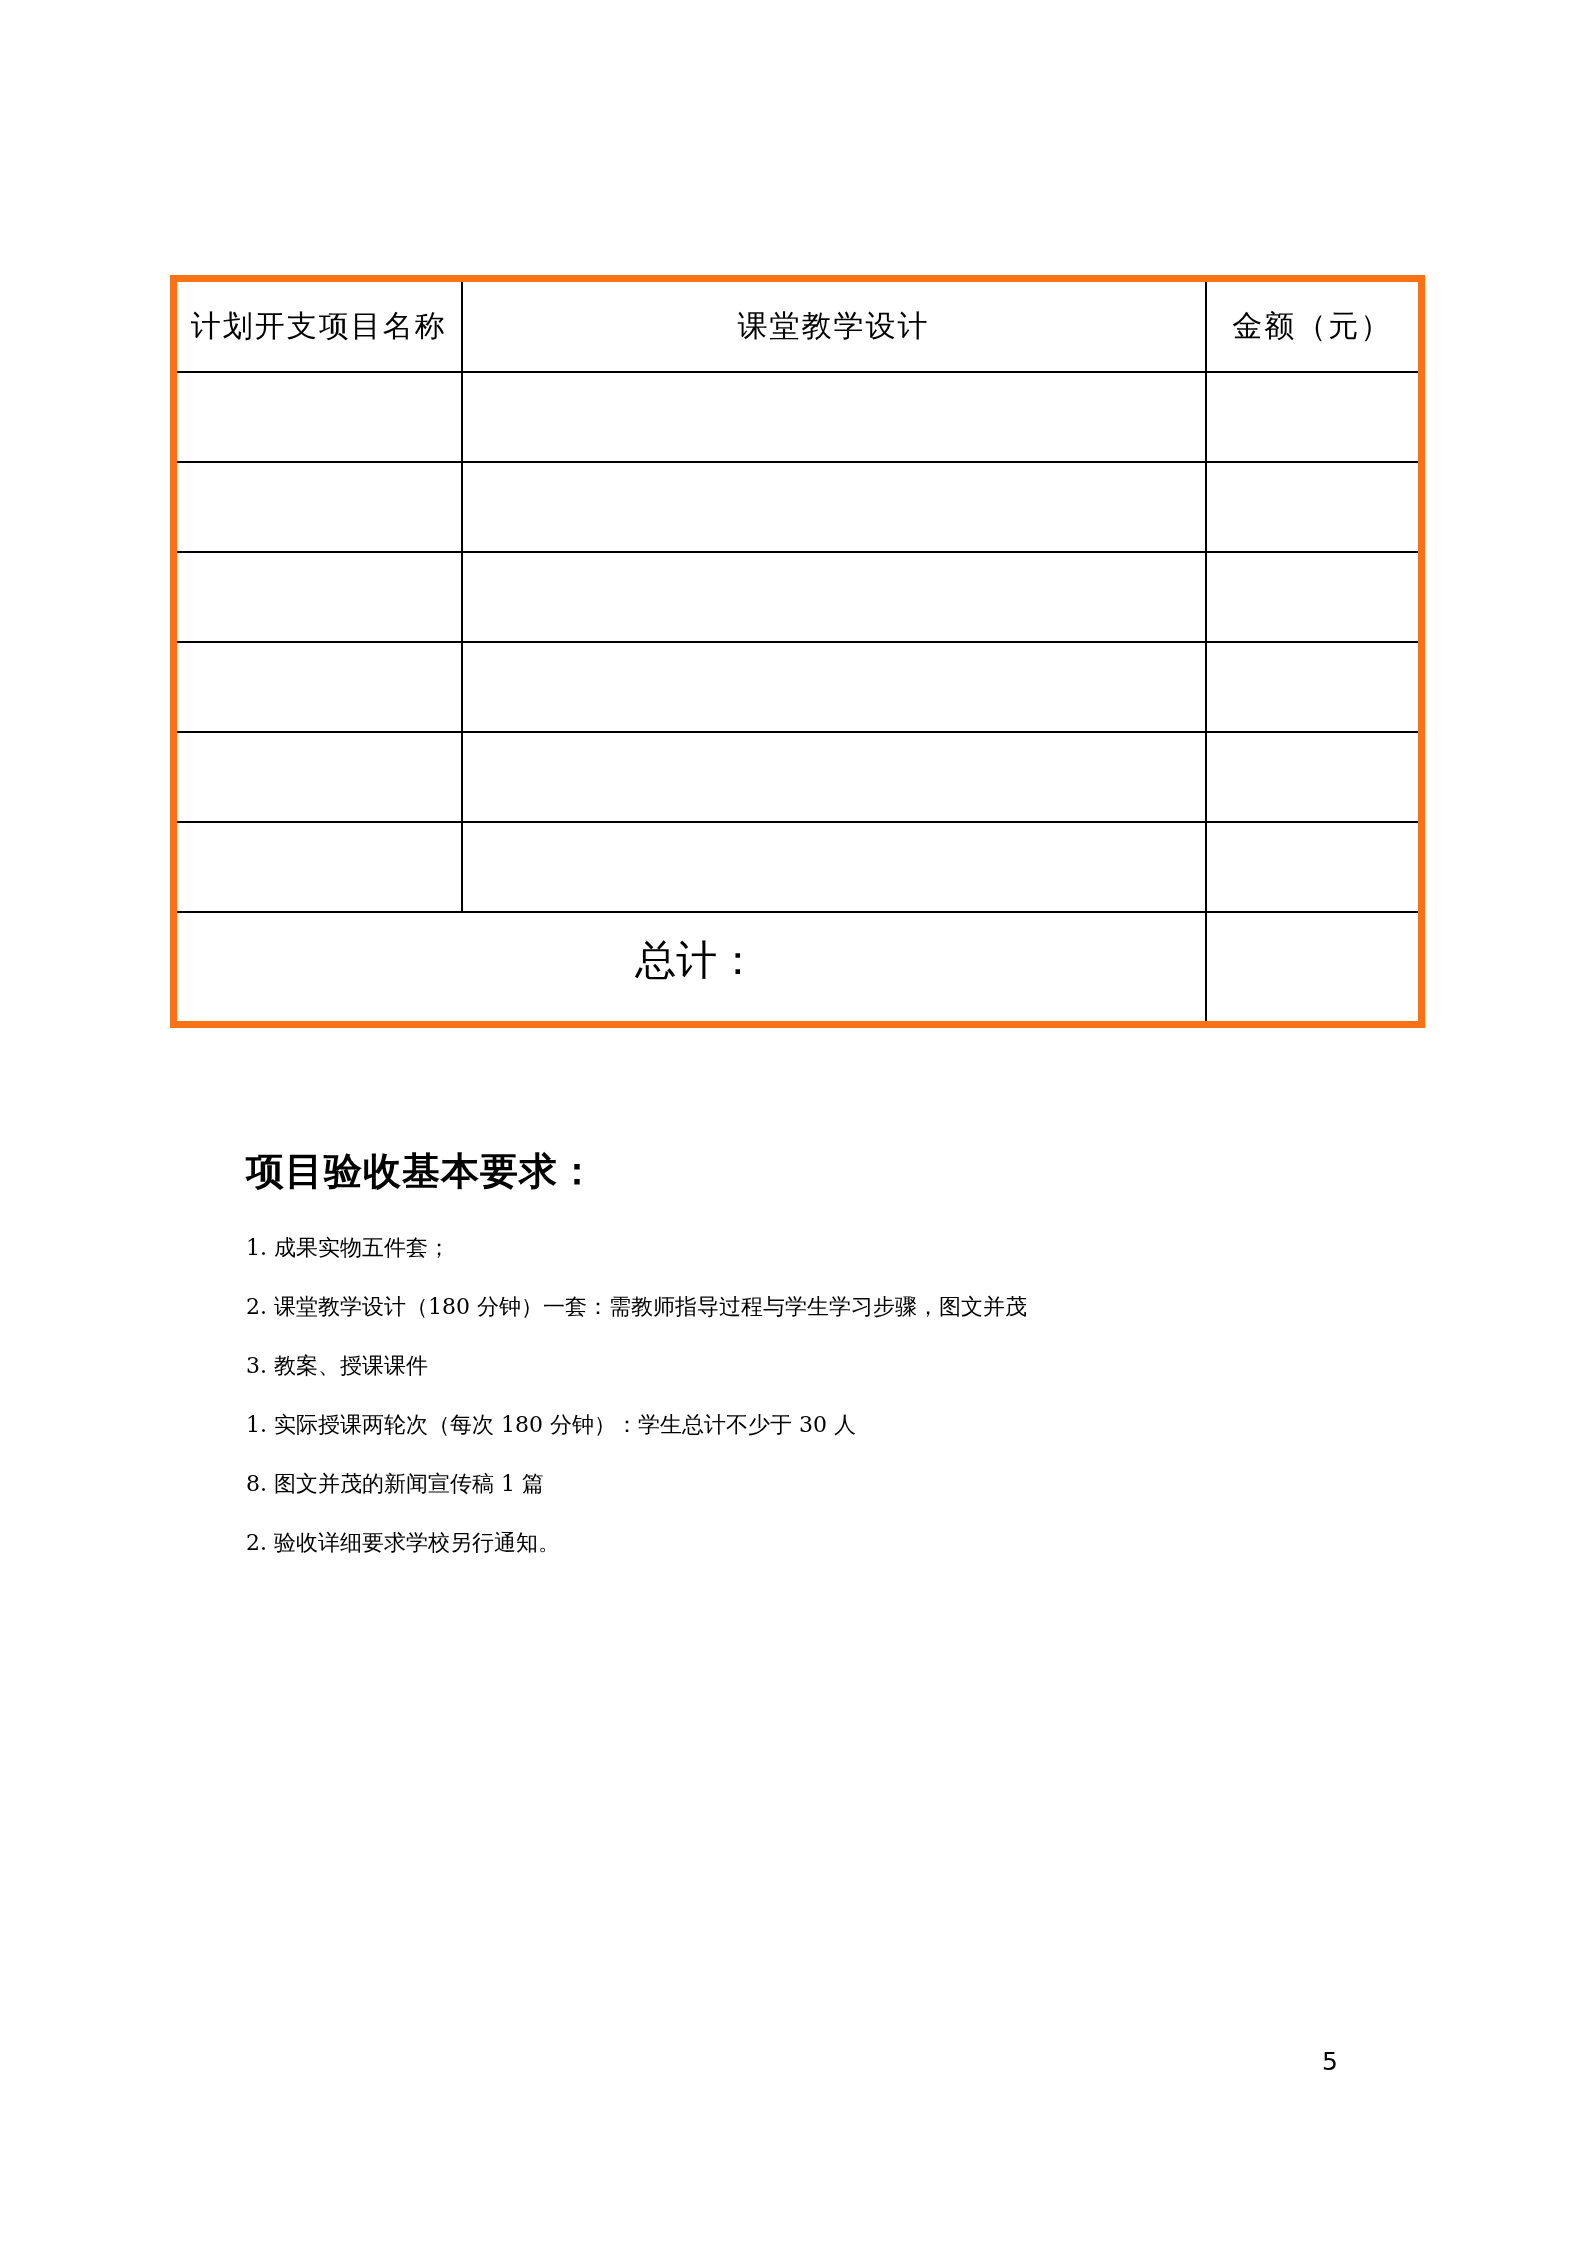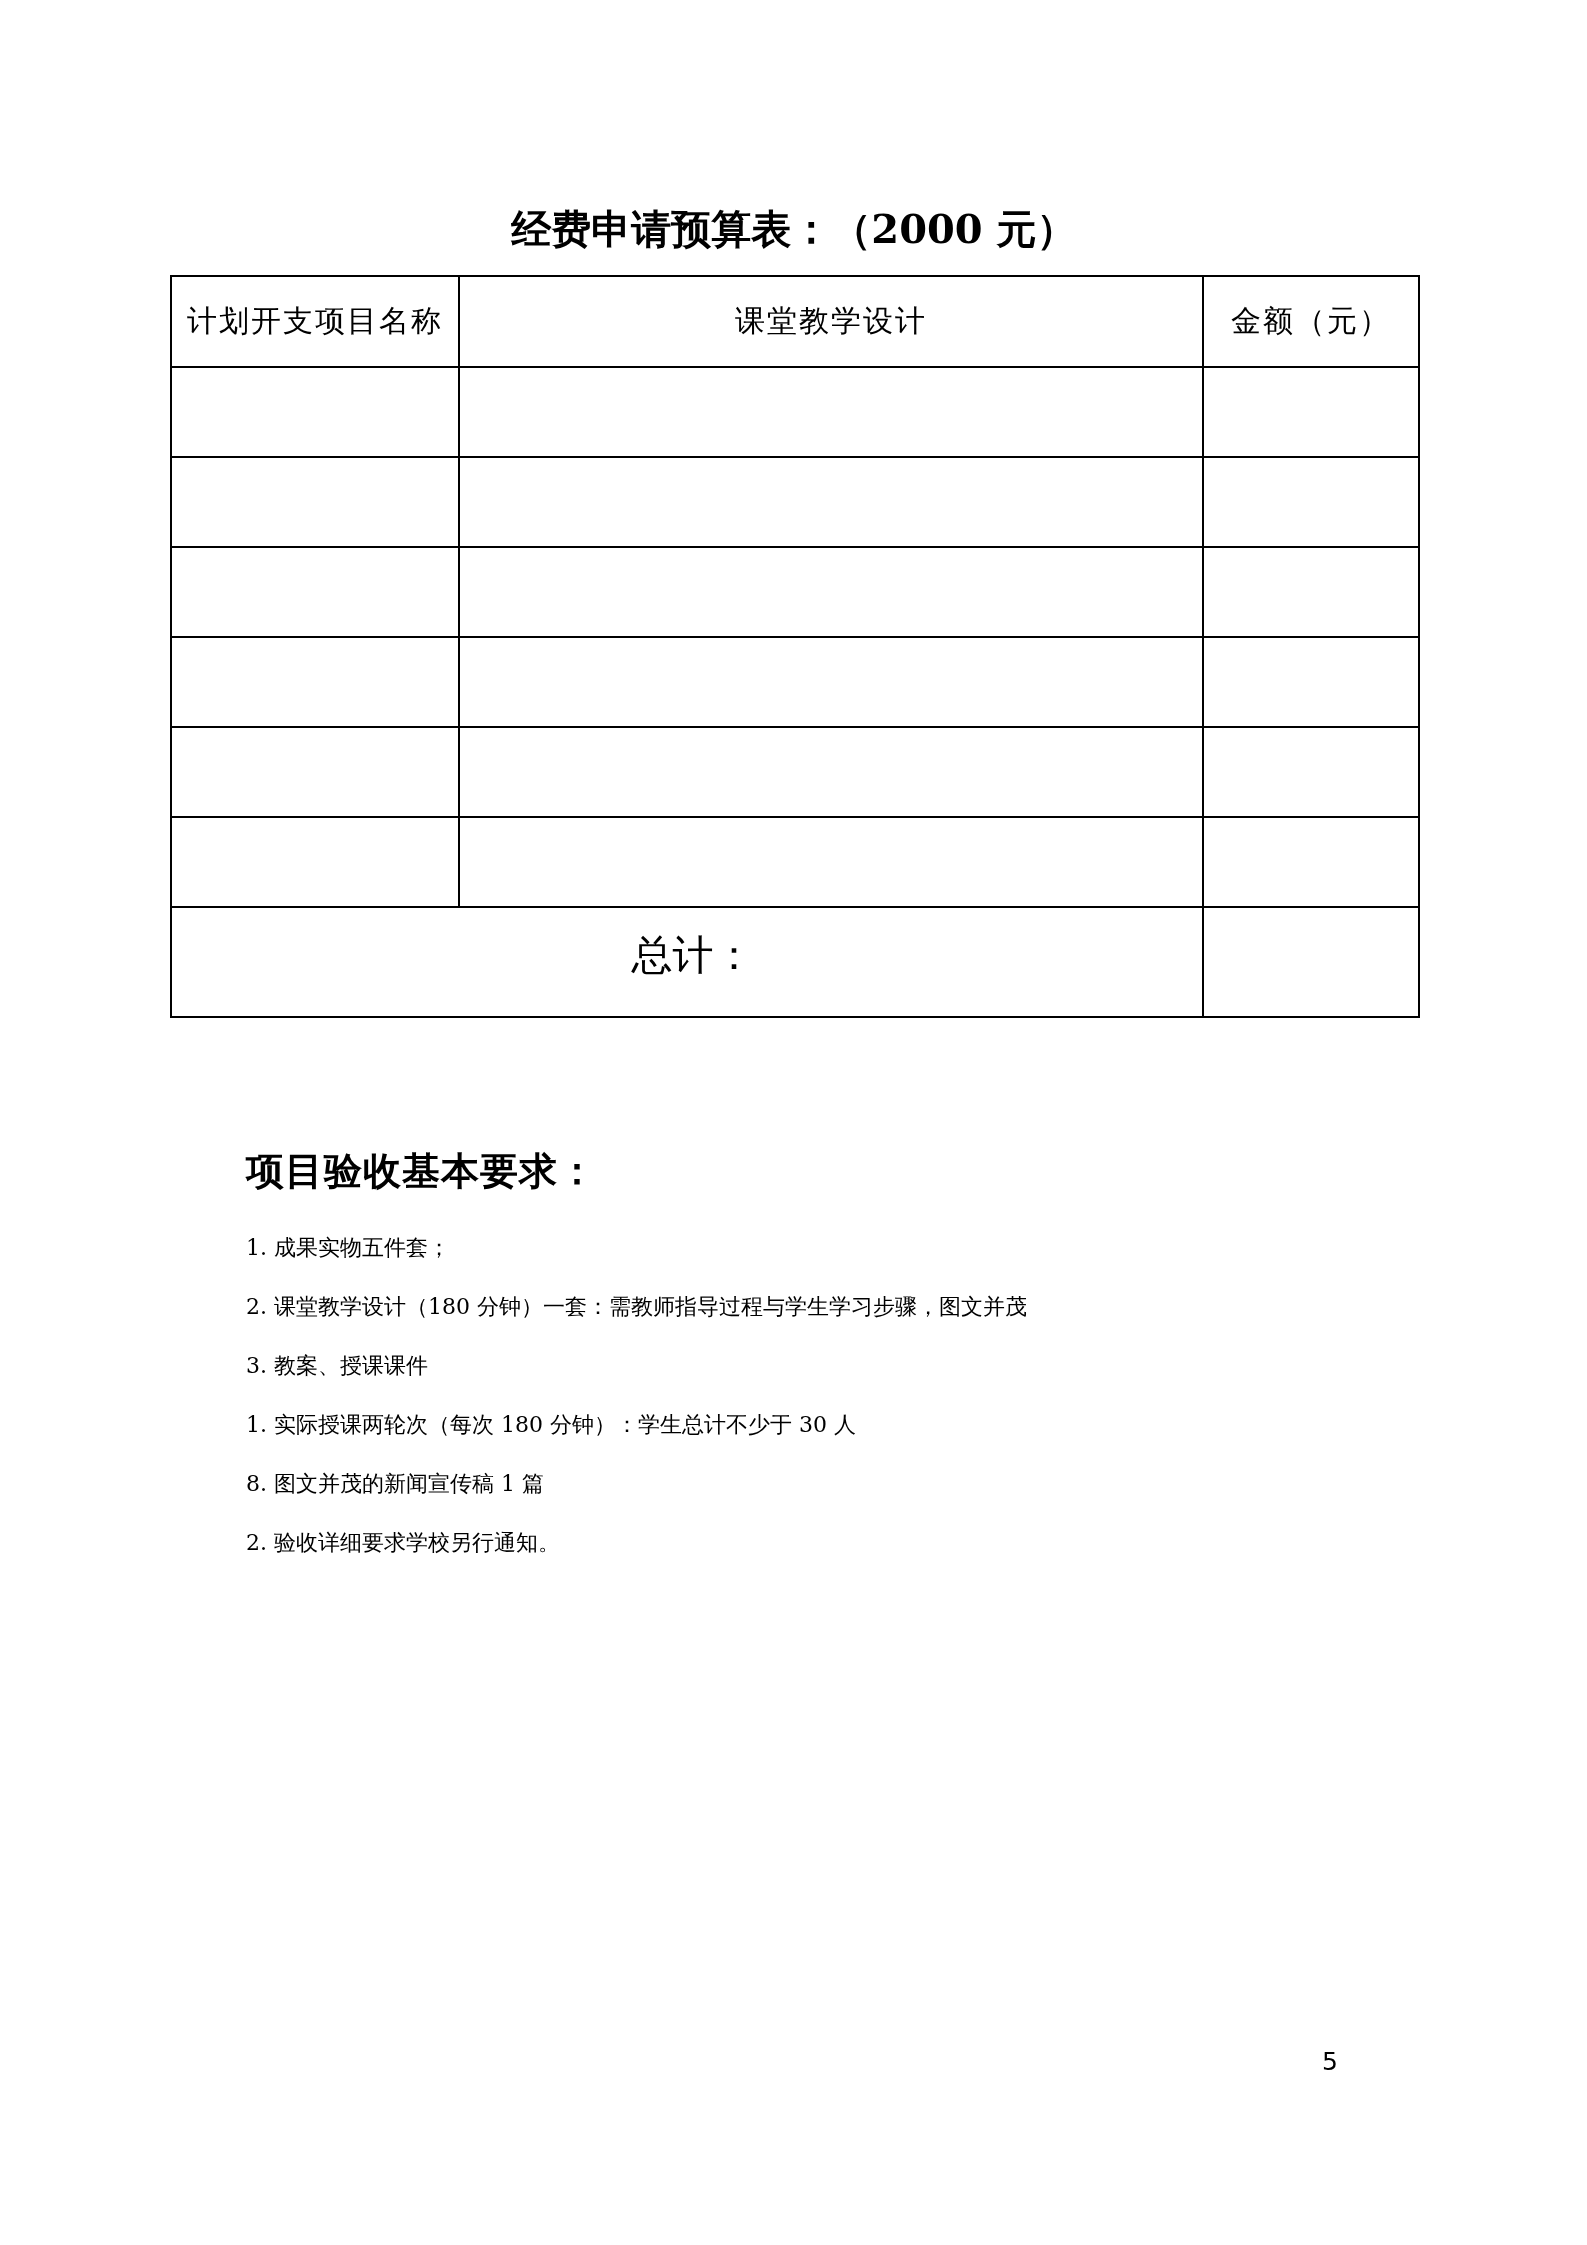--- a/index.html
+++ b/index.html
@@ -26,21 +26,21 @@
     font-weight: bold;
     white-space: nowrap;
   }
   table.budget {
     position: absolute;
     left: 170px;
     top: 275px;
     width: 1248px;
     border-collapse: collapse;
     table-layout: fixed;
-    border: 2px solid #f97316;
+    border: 7px solid #f97316;
   }
   table.budget td {
     border: 2px solid #000000;
     padding: 0;
     font-size: 30px;
     overflow: hidden;
   }
   table.budget col.c1 { width: 288px; }
   table.budget col.c2 { width: 744px; }
   table.budget col.c3 { width: 216px; }
@@ -90,21 +90,20 @@
     font-family: "DejaVu Sans", "Liberation Sans", sans-serif;
     font-size: 25px;
     color: #000000;
   }
 </style>
 </head>
 <body>
 
 <div class="page">
 
-  <div class="doc-title">经费申请预算表：（2000 元）</div>
 
   <table class="budget">
     <colgroup>
         <col class="c1">
         <col class="c2">
         <col class="c3">
       </colgroup>
     <tbody>
       <tr class="head">
         <td>计划开支项目名称</td>

